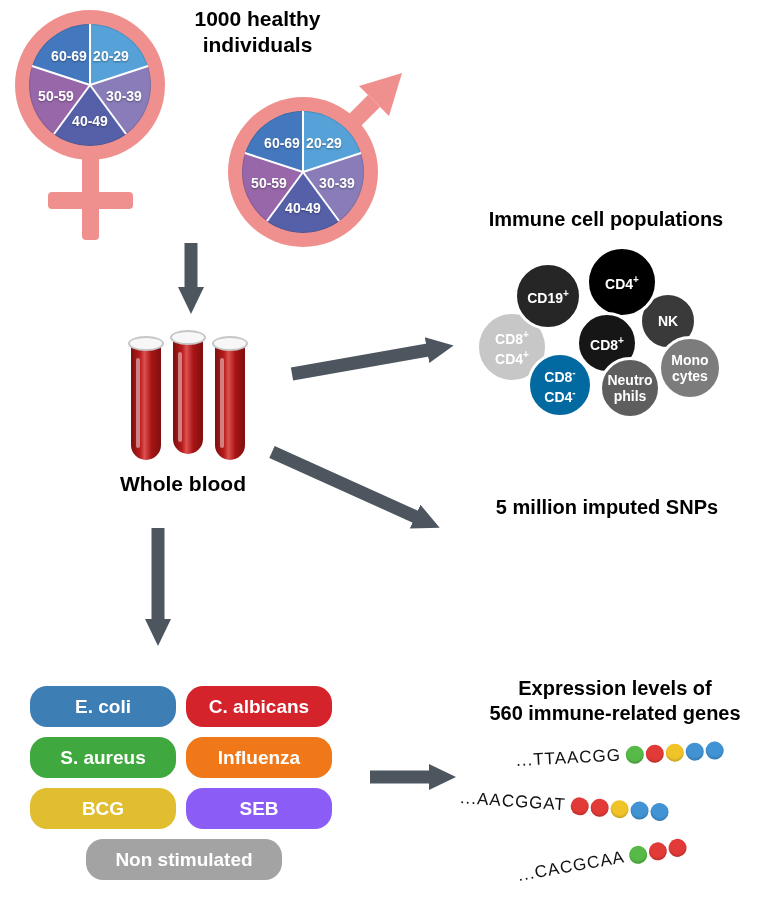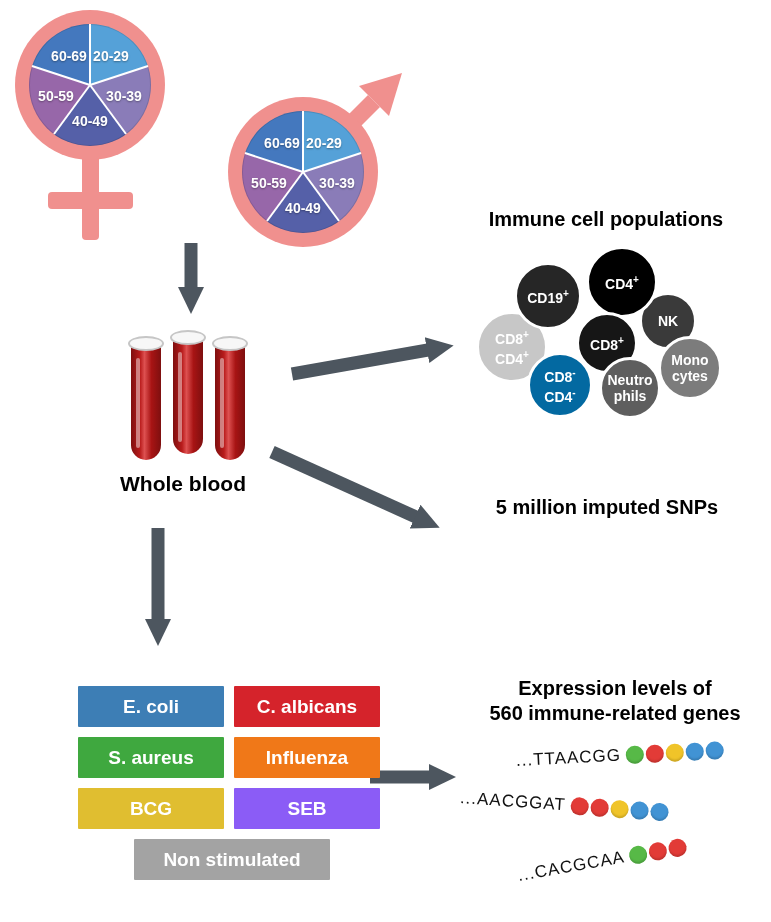--- a/index.html
+++ b/index.html
@@ -79,23 +79,23 @@
   .cell-c7 { left:599px; top:357px; width:62px; height:62px; }  
 
   
   .snp-seqs { position:absolute; left:440px; top:530px; width:332px; text-align:center; }
   .snp-row { font-weight:bold; font-size:30px; letter-spacing:2px; color:#A8A8A8; line-height:40px; white-space:nowrap; }
   .snp-variant { font-size:40px; color:#000; vertical-align:-3px; }
   .snp-dots { color:#CBCBCB; }
 
   
   .pill {
-    position:absolute; width:146px; height:41px; border-radius:1px;
+    position:absolute; width:146px; height:41px; border-radius:17px;
     display:flex; align-items:center; justify-content:center;
-    color:#fff; font-weight:bold; font-size:19px;margin-left:48px;
+    color:#fff; font-weight:bold; font-size:19px;
   }
   .pill-0 { left:30px;  top:686px; }
   .pill-1 { left:186px; top:686px; }
   .pill-2 { left:30px;  top:737px; }
   .pill-3 { left:186px; top:737px; }
   .pill-4 { left:30px;  top:788px; }
   .pill-5 { left:186px; top:788px; }
   .pill-6 { left:86px;  top:839px; width:196px; }
 
   
@@ -155,20 +155,22 @@
       <line x1="61" y1="61" x2="3" y2="42" stroke="#fff" stroke-width="2"></line>
     </svg>
     <span class="pie-label pl-20">20-29</span>
     <span class="pie-label pl-30">30-39</span>
     <span class="pie-label pl-40">40-49</span>
     <span class="pie-label pl-50">50-59</span>
     <span class="pie-label pl-60">60-69</span>
   </div>
 
   <div class="main-title">
+    <div>1000 healthy</div>
+    <div>individuals</div>
   </div>
 
   <div class="tube t1">
     <div class="tube-body"></div>
     <div class="tube-shine"></div>
     <div class="tube-rim"></div>
   </div>
   <div class="tube t2">
     <div class="tube-body"></div>
     <div class="tube-shine"></div>

